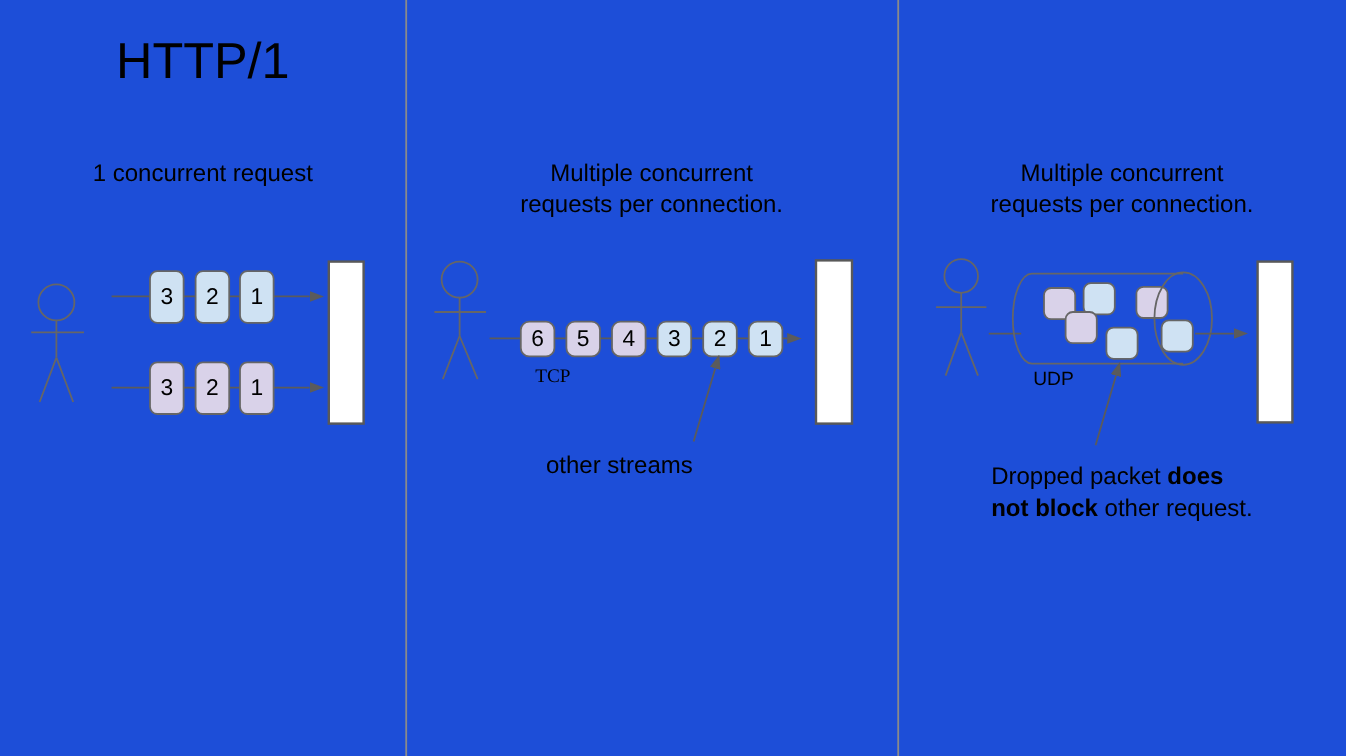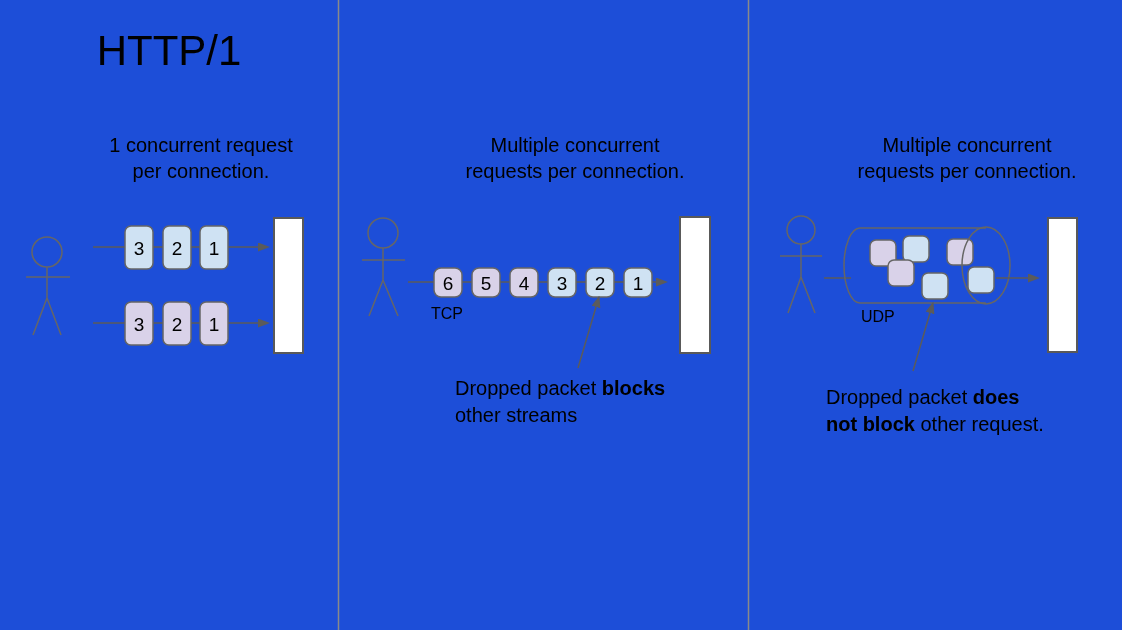--- a/index.html
+++ b/index.html
@@ -14,41 +14,40 @@
   .panel{position:absolute;top:0;height:630px;}
   #panel-http1{left:0;width:338px;}
   #panel-http2{left:338px;width:410px;}
   #panel-http3{left:748px;width:374px;}
   .panel-title{
     position:absolute;top:28px;left:0;width:100%;
     text-align:center;font-size:42px;line-height:46px;font-weight:400;
   }
   .panel-subtitle{
     position:absolute;top:132px;left:0;width:100%;
-    text-align:center;font-size:20px;line-height:26px;padding-left:32px;
+    text-align:center;font-size:20px;line-height:26px;
   }
   .transport-label{position:absolute;font-size:16px;}
-  #tcp-label{left:431px;top:305px;}
+  #tcp-label{left:446px;top:305px;font-family:Liberation Serif, serif;}
   #udp-label{left:861px;top:308px;text-align:right;}
   .annotation{position:absolute;font-size:20px;line-height:27px;}
   #annotation-http2{left:455px;top:375px;width:240px;}
   #annotation-http3{left:826px;top:384px;width:260px;}
   svg{position:absolute;left:0;top:0;}
   svg text{font-family:"Liberation Sans", sans-serif;font-size:19px;fill:#000;}
 </style>
 </head>
 <body>
 
 <div id="stage">
 
   <div class="panel" id="panel-http1">
     <div class="panel-title">HTTP/1</div>
     <div class="panel-subtitle">
       <div>1 concurrent request</div>
-      <div>per connection.</div>
     </div>
   </div>
 
   <div class="panel" id="panel-http2">
     <div class="panel-subtitle">
       <div>Multiple concurrent</div>
       <div>requests per connection.</div>
     </div>
   </div>
 
@@ -155,21 +154,20 @@
 
     <rect x="1048" y="218" width="29" height="134" fill="#ffffff" stroke="#595959" stroke-width="2"></rect>
 
     <line x1="913" y1="371" x2="930" y2="313" stroke="#5b5b5b" stroke-width="1.5" marker-end="url(#ah)"></line>
   </svg>
 
   <div class="transport-label" id="tcp-label">TCP</div>
   <div class="transport-label" id="udp-label">UDP</div>
 
   <div class="annotation" id="annotation-http2">
-    <div><span>Dropped packet </span><b>blocks</b></div>
     <div><span>other streams</span></div>
   </div>
 
   <div class="annotation" id="annotation-http3">
     <div><span>Dropped packet </span><b>does</b></div>
     <div><b>not block</b><span> other request.</span></div>
   </div>
 
 </div>
 

